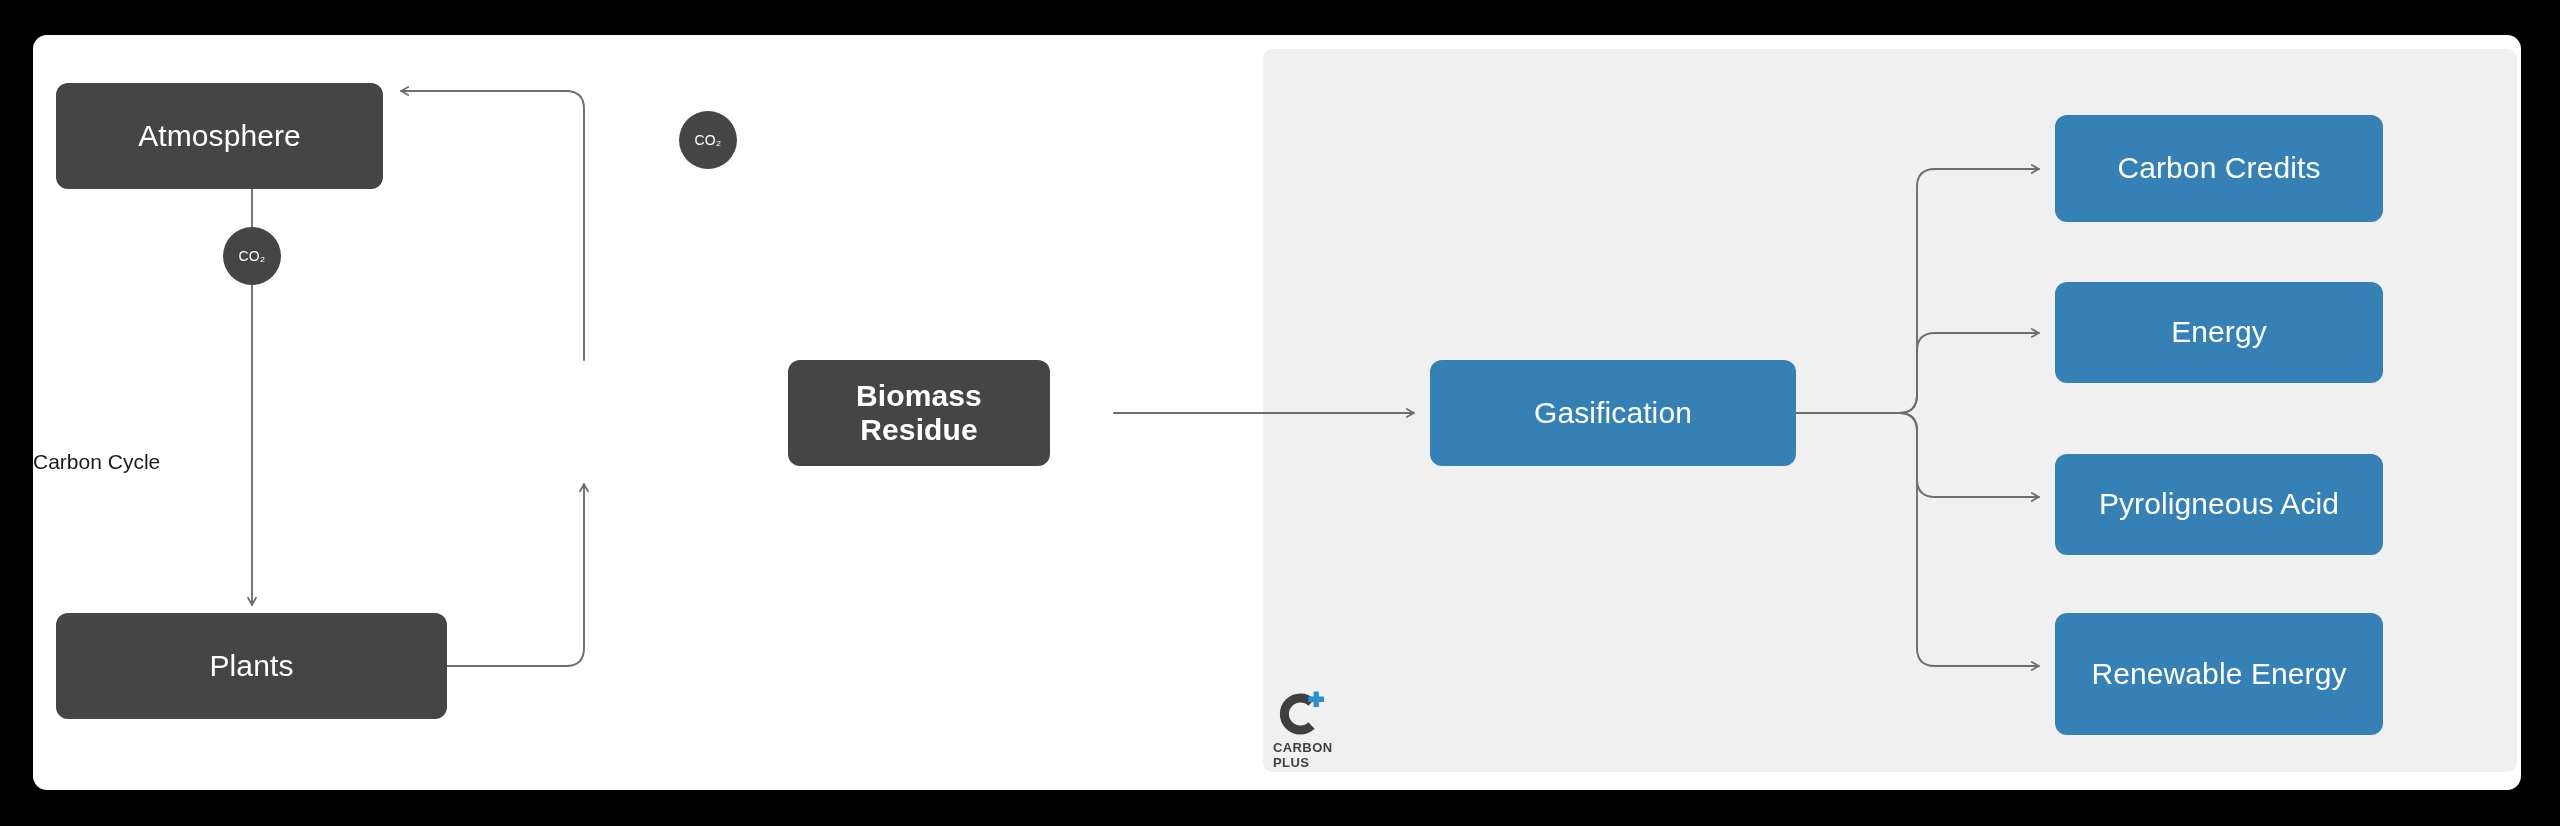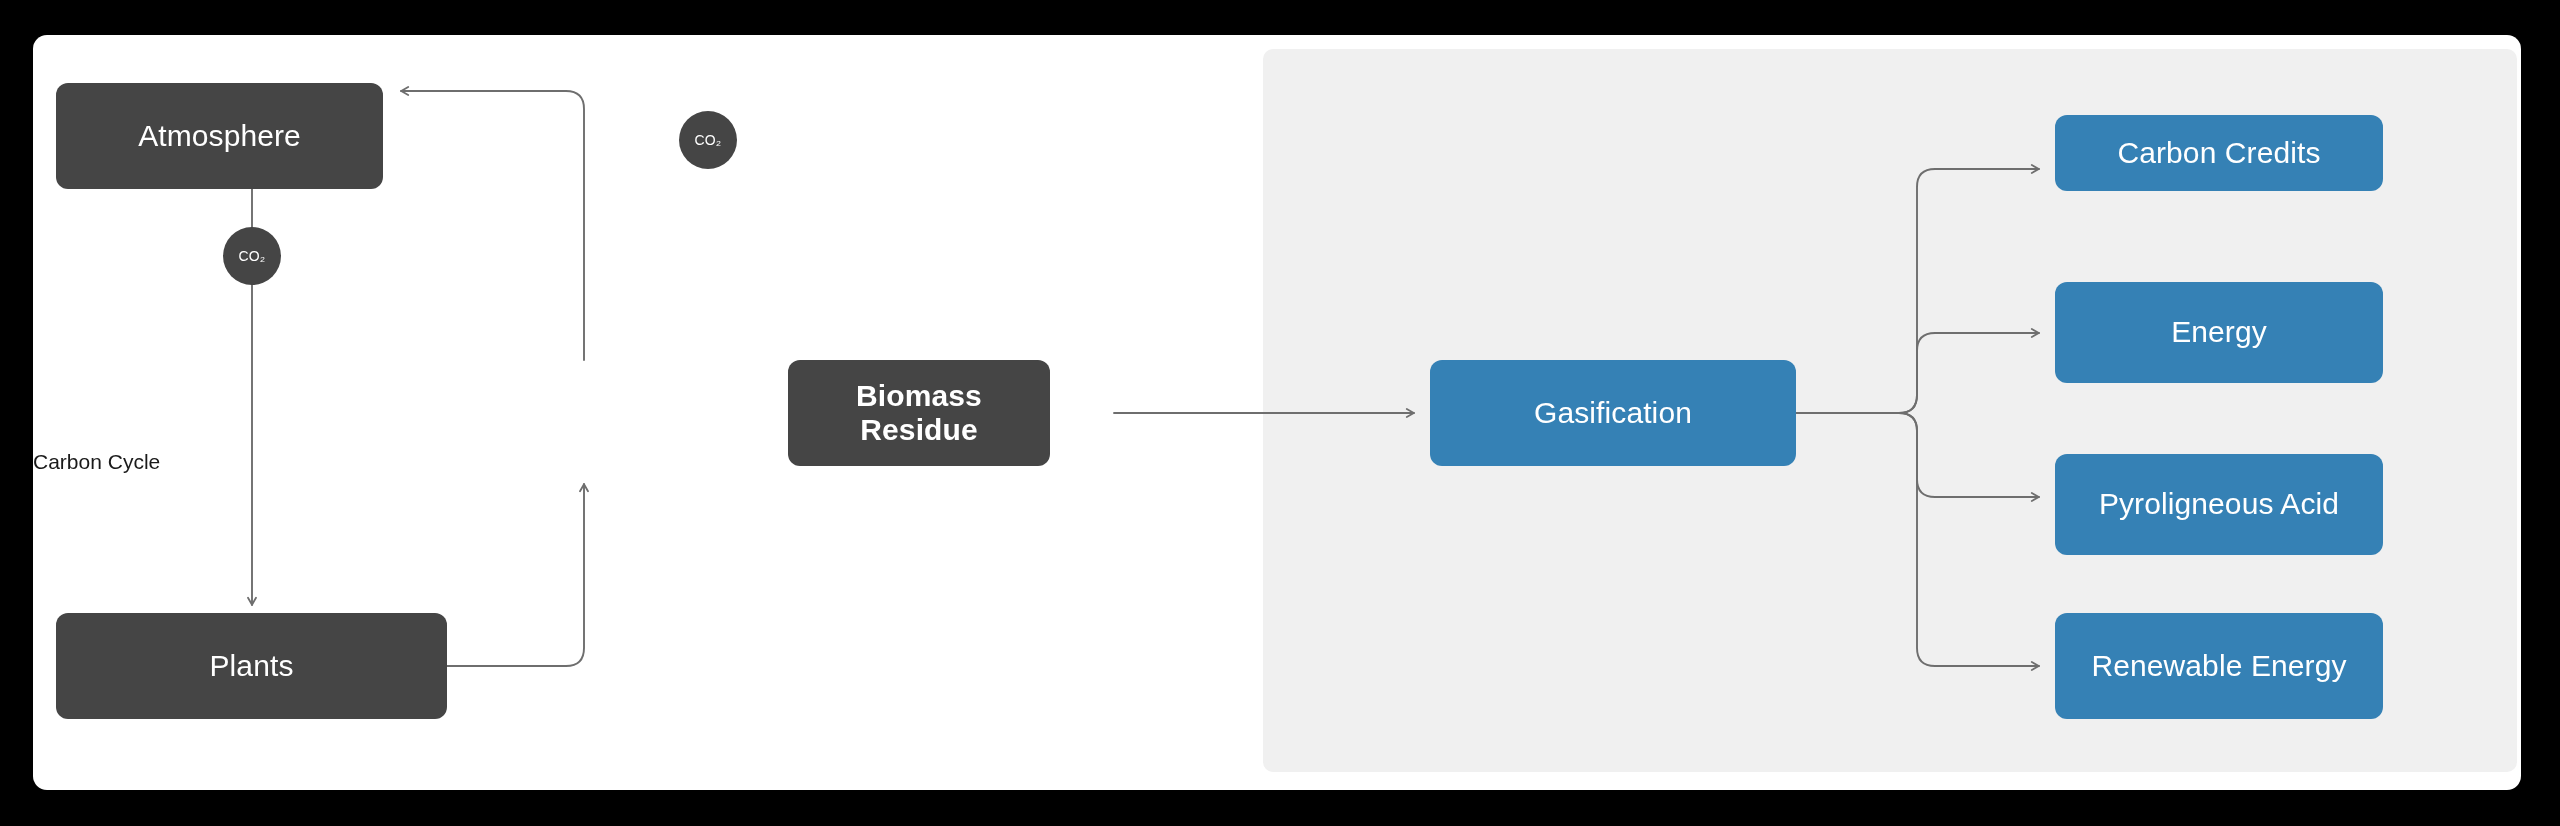--- a/index.html
+++ b/index.html
@@ -71,24 +71,24 @@
     padding: 0 10px;
   }
   .node.dark  { background: #454545; }
   .node.blue  { background: #3581b5; }
 
   
   #node-atmosphere      { left: 23px;   top: 48px;  width: 327px; height: 106px; }
   #node-plants          { left: 23px;   top: 578px; width: 391px; height: 106px; }
   #node-biomass         { left: 755px;  top: 325px; width: 262px; height: 106px; font-weight: bold; }
   #node-gasification    { left: 1397px; top: 325px; width: 366px; height: 106px; }
-  #node-carbon-credits  { left: 2022px; top: 80px;  width: 328px; height: 76px; }
+  #node-carbon-credits  { left: 2022px; top: 80px;  width: 328px; height: 107px; }
   #node-biochar         { left: 2022px; top: 247px; width: 328px; height: 101px; }
   #node-pyro-acid       { left: 2022px; top: 411px; width: 328px; height: 101px; margin-top: 8px; }
-  #node-renewable       { left: 2022px; top: 578px; width: 328px; height: 106px; }
+  #node-renewable       { left: 2022px; top: 578px; width: 328px; height: 122px; }
 
   
   .co2-badge {
     position: absolute;
     width: 58px;
     height: 58px;
     border-radius: 50%;
     background: #454545;
     color: #ffffff;
     display: flex;
@@ -207,15 +207,30 @@
     <div class="node blue" id="node-pyro-acid">
       <span>Pyroligneous Acid</span>
     </div>
 
     <div class="node blue" id="node-renewable">
       <span>Renewable Energy</span>
     </div>
 
     <div id="caption-carbon-cycle">Carbon Cycle</div>
 
+    <div id="brand-logo">
+      <div id="brand-mark">
+        <svg width="60" height="48" viewBox="0 0 60 48">
+          <path d="M 38.5 12.5 A 16 16 0 1 0 38.5 35.5" fill="none" stroke="#3f3f3f" stroke-width="9" stroke-linecap="butt"></path>
+          <g fill="#2d8fd0">
+            <rect x="40.5" y="1.5" width="5.4" height="15.6" rx="0.6"></rect>
+            <rect x="35.4" y="6.6" width="15.6" height="5.4" rx="0.6"></rect>
+          </g>
+        </svg>
+      </div>
+      <div id="brand-wordmark">
+        <span>CARBON</span>
+        <span>PLUS</span>
+      </div>
+    </div>
 
   </div>
 </div>
 
 </body></html>

